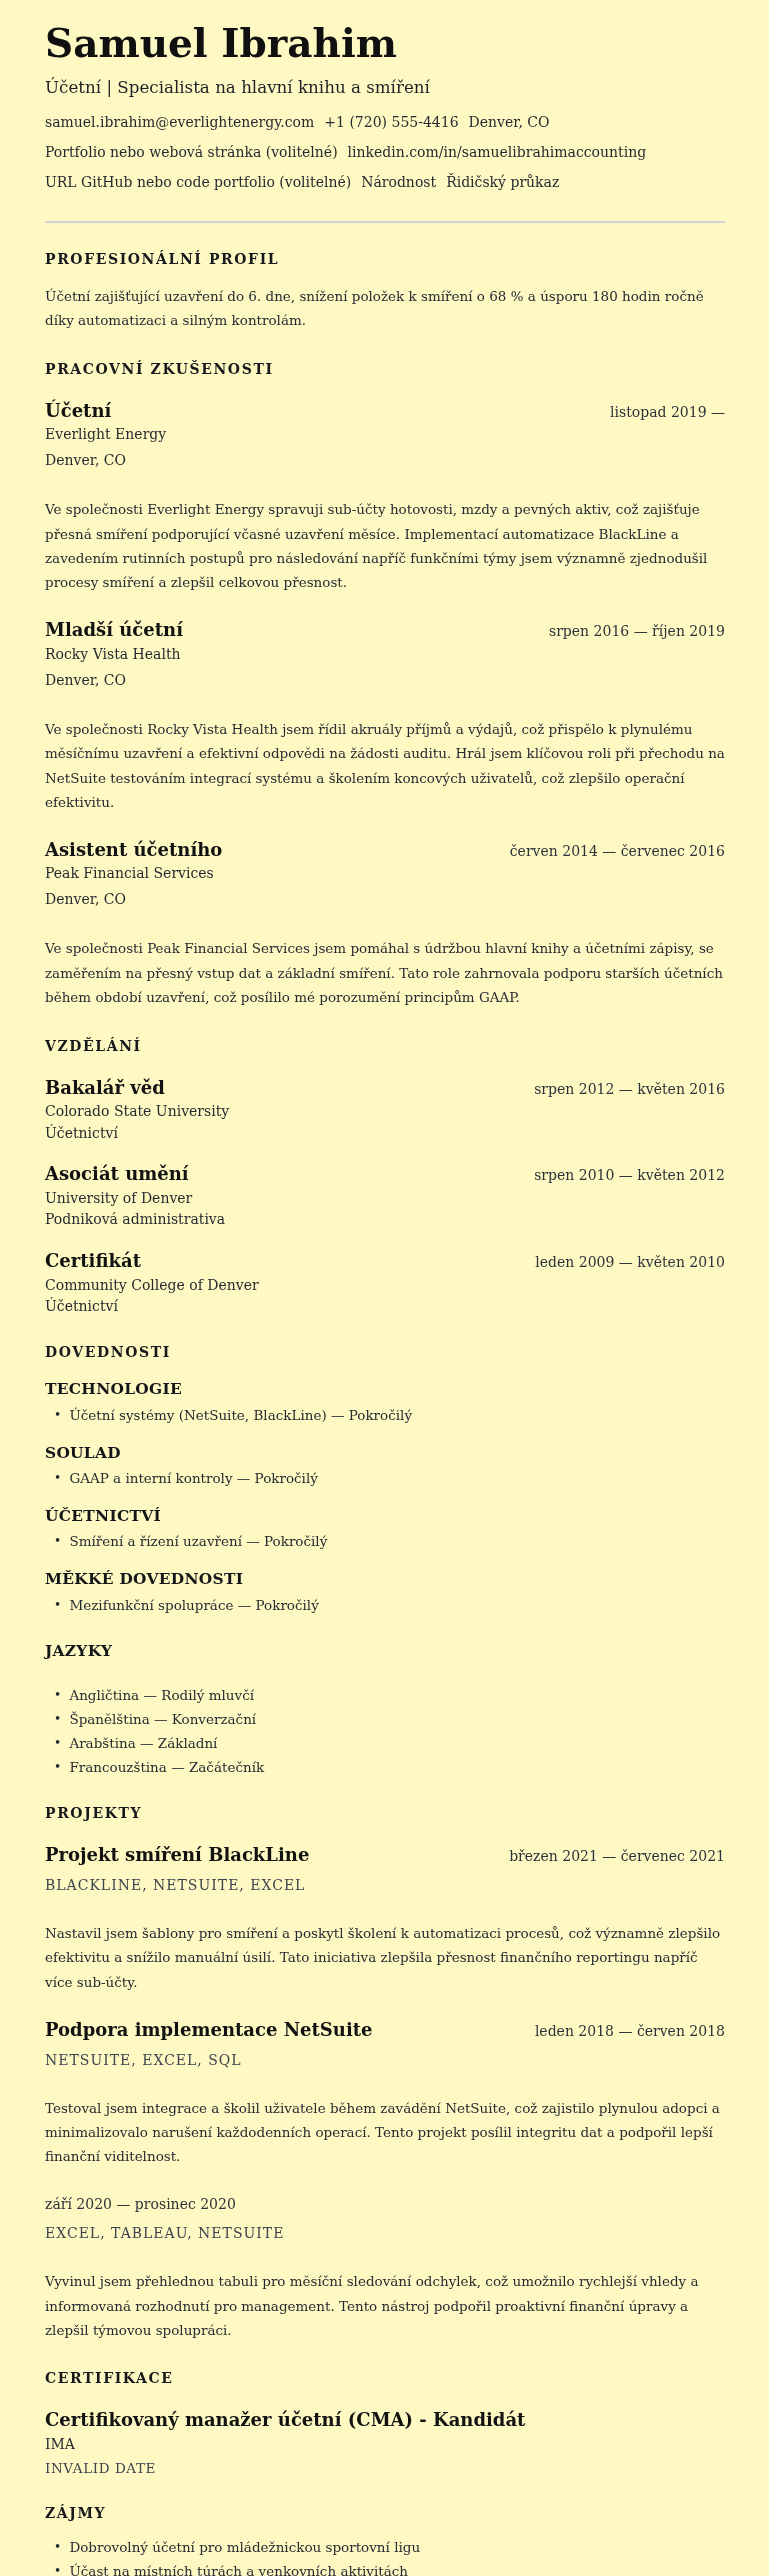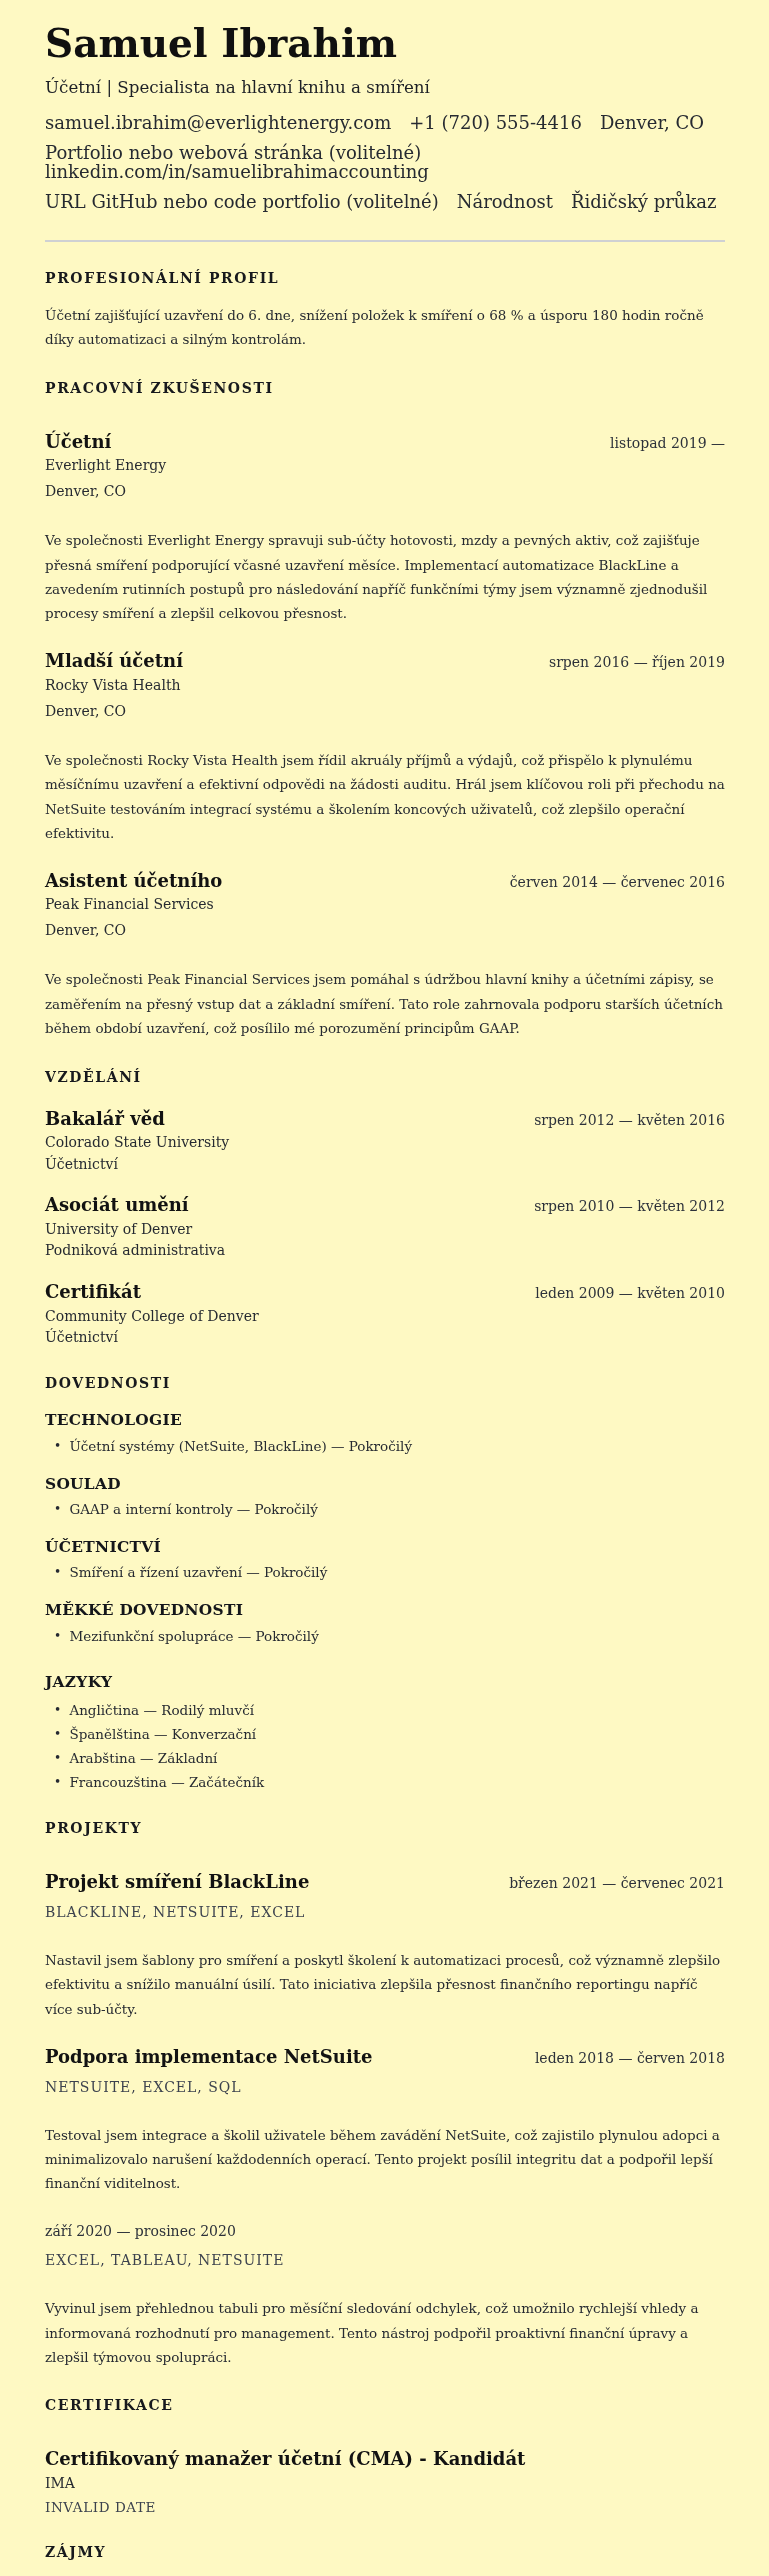--- a/index.html
+++ b/index.html
@@ -2,32 +2,32 @@
 <html style="font-size:10.3px"><head>
 <meta charset="utf-8">
 <style>
   html,body{margin:0;padding:0;background:#ffffff;}
   body{font-family:"DejaVu Serif","Liberation Serif",serif;color:#262a31;}
   .page{width:770px;height:2576px;box-sizing:border-box;padding:15.4px 45px 0 45px;overflow:hidden;background:#fef9c3;}
 
   
   .resume-name{margin:7.7px 0 0 0;font-size:39px;line-height:41px;font-weight:700;color:#101010;letter-spacing:0;}
   .resume-subtitle{margin-top:11.5px;font-size:16.7px;line-height:22px;color:#1d2026;}
-  .contact-row{margin-top:11px;font-size:18px;line-height:19px;display:flex;flex-wrap:wrap;column-gap:18px;color:#262a31;}
+  .contact-row{margin-top:11px;font-size:14px;line-height:19px;display:flex;flex-wrap:wrap;column-gap:10px;color:#262a31;}
   .contact-row.first{margin-top:15.4px;}
   .divider{margin-top:29.5px;height:1.9px;background:#cfd1d3;border:none;}
 
   
   .section{margin-top:27px;}
   .sec-h{font-size:14px;line-height:18px;font-weight:700;letter-spacing:1.6px;color:#17191d;}
   .profile-text{margin-top:15.4px;font-size:13.5px;line-height:24.4px;max-width:681px;}
 
   
   .entry{margin-top:24.4px;}
-  .entry.first{margin-top:34px;}
+  .entry.first{margin-top:22px;}
   .entry-row{display:flex;justify-content:space-between;align-items:baseline;line-height:22px;}
   .entry-title{font-size:18px;font-weight:700;color:#121212;}
   .entry-date{font-size:14px;color:#2c313a;white-space:nowrap;}
   .entry-sub{margin-top:2.6px;font-size:14px;line-height:19px;color:#262a31;}
   .entry-loc{margin-top:7px;font-size:14px;line-height:19px;color:#262a31;}
   .entry-desc{margin-top:27px;font-size:13.5px;line-height:24.4px;max-width:681px;}
   .entry-tags{margin-top:9px;font-size:14px;line-height:18px;letter-spacing:1px;color:#3c424e;}
 
   
   .edu-entry{margin-top:20.5px;}
@@ -161,21 +161,21 @@
     </ul>
 
     <div class="group-h">MĚKKÉ DOVEDNOSTI</div>
     <ul class="dotlist">
       <li><span>Mezifunkční spolupráce — Pokročilý</span></li>
     </ul>
   </div>
 
   <div class="section">
     <div class="group-h lang-head">JAZYKY</div>
-    <ul class="dotlist" style="margin-top:9px;">
+    <ul class="dotlist" style="margin-top:25px;">
       <li style="margin-top:0;"><span>Angličtina — Rodilý mluvčí</span></li>
       <li style="margin-top:5.1px;"><span>Španělština — Konverzační</span></li>
       <li style="margin-top:5.1px;"><span>Arabština — Základní</span></li>
       <li style="margin-top:5.1px;"><span>Francouzština — Začátečník</span></li>
     </ul>
   </div>
 
   <div class="section">
     <div class="sec-h">PROJEKTY</div>
 

